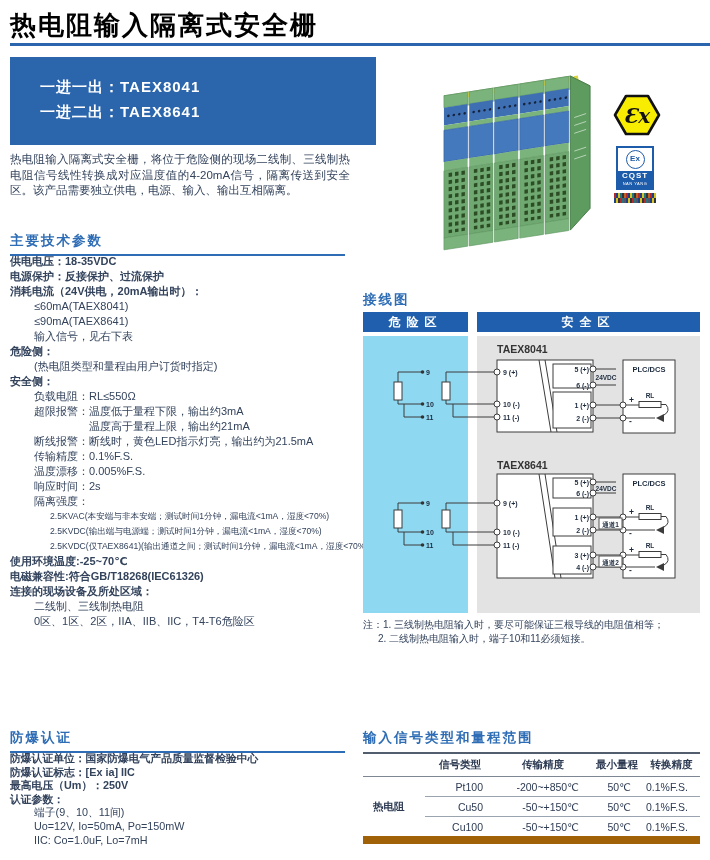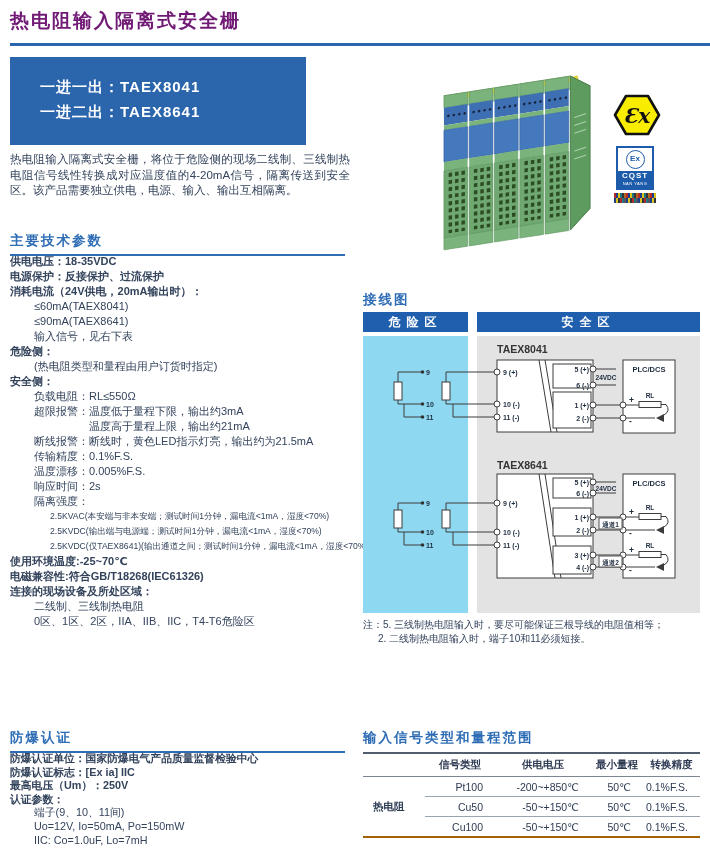--- a/index.html
+++ b/index.html
@@ -1,23 +1,23 @@
 <!DOCTYPE html>
 <html><head>
 <meta charset="utf-8">
 <style>
   html,body{margin:0;padding:0;background:#fff;}
   body{font-family:"Liberation Sans","DejaVu Sans",sans-serif;color:#33435c;}
   #page{position:relative;width:710px;height:860px;background:#ffffff;overflow:hidden;}
 
-  .page-title{position:absolute;left:10px;top:8px;font-size:19px;font-weight:bold;
-    letter-spacing:2px;color:#701a75;}
+  .page-title{position:absolute;left:10px;top:8px;font-size:26px;font-weight:bold;
+    letter-spacing:2px;color:#000000;}
   .title-rule{position:absolute;left:10px;top:43px;width:700px;height:3px;background:#2a65ae;}
 
-  .model-box{position:absolute;left:10px;top:57px;width:296px;height:88px;background:#2b66ad;
+  .model-box{position:absolute;left:10px;top:57px;width:366px;height:88px;background:#2b66ad;
     color:#fff;box-sizing:border-box;padding:17px 0 0 30px;}
   .model-box .model-line{font-size:15px;font-weight:bold;line-height:25px;letter-spacing:1px;}
 
   .intro-desc{position:absolute;left:10px;top:152px;width:340px;font-size:11.5px;
     line-height:15.5px;text-align:justify;color:#33435c;}
 
   .sec-head{position:absolute;font-size:13.5px;font-weight:bold;color:#2e6db5;letter-spacing:2px;}
   .sec-head.rule{border-bottom:2px solid #2e6db5;padding-bottom:4px;}
   #tech-head{left:10px;top:232px;width:335px;}
   #cert-head{left:10px;top:729px;width:335px;}
@@ -65,21 +65,21 @@
   
   .lbl{font:bold 7px "Liberation Sans","DejaVu Sans",sans-serif;fill:#1d2b3e;stroke:none;}
   .lbl-sm{font:bold 6.5px "Liberation Sans","DejaVu Sans",sans-serif;fill:#1d2b3e;stroke:none;}
   .lbl-pm{font:bold 8.5px "Liberation Sans","DejaVu Sans",sans-serif;fill:#1d2b3e;stroke:none;}
   .mod-name{font:bold 10.5px "Liberation Sans","DejaVu Sans",sans-serif;fill:#343434;stroke:none;}
   .plc-name{font:bold 7.5px "Liberation Sans","DejaVu Sans",sans-serif;fill:#1d2b3e;stroke:none;}
   .dot{fill:#333;stroke:none;}
 
   
   .sig-table{position:absolute;left:363px;top:752px;width:337px;border-collapse:collapse;
-    border-top:2px solid #525e6e;border-bottom:2px solid #a16207;font-size:10.5px;color:#2c3a52;}
+    border-top:2px solid #525e6e;border-bottom:8px solid #a16207;font-size:10.5px;color:#2c3a52;}
   .sig-table th{border-bottom:1px solid #7d8794;font-weight:bold;height:20px;text-align:center;}
   .sig-table td{border-bottom:1px solid #9aa3b0;height:17px;text-align:right;padding-right:12px;}
   .sig-table td.group{border-bottom:none;text-align:left;padding-left:10px;font-weight:bold;}
   .sig-table tr.last td{border-bottom:none;}
   .c0{width:62px;} .c1{width:70px;} .c2{width:96px;} .c3{width:52px;} .c4{width:57px;}
 </style>
 </head>
 <body>
 
 <div id="page">
@@ -421,38 +421,38 @@
           <rect x="236" y="206" width="23" height="11" fill="#fff" stroke="#555"></rect>
           <text class="lbl-sm" x="247.5" y="214.5" text-anchor="middle">通道1</text>
           <rect x="236" y="244" width="23" height="11" fill="#fff" stroke="#555"></rect>
           <text class="lbl-sm" x="247.5" y="252.5" text-anchor="middle">通道2</text>
         </g>
       </g>
     </svg>
   </div>
 
   <div class="wire-note">
-    <div>注：5. 三线制热电阻输入时，要尽可能保证三根导线的电阻值相等；</div>
+    <div>注：1. 三线制热电阻输入时，要尽可能保证三根导线的电阻值相等；</div>
     <div class="n2">2. 二线制热电阻输入时，端子10和11必须短接。</div>
   </div>
 
   <div class="sec-head" id="table-head">输入信号类型和量程范围</div>
   <table class="sig-table">
     <colgroup>
         <col class="c0">
         <col class="c1">
         <col class="c2">
         <col class="c3">
         <col class="c4">
       </colgroup>
     <tbody>
         <tr>
       <th></th>
       <th>信号类型</th>
-      <th>供电电压</th>
+      <th>传输精度</th>
       <th>最小量程</th>
       <th>转换精度</th>
     </tr>
     <tr>
       <td class="group" rowspan="3">热电阻</td>
       <td>Pt100</td>
       <td>-200~+850℃</td>
       <td>50℃</td>
       <td>0.1%F.S.</td>
     </tr>

